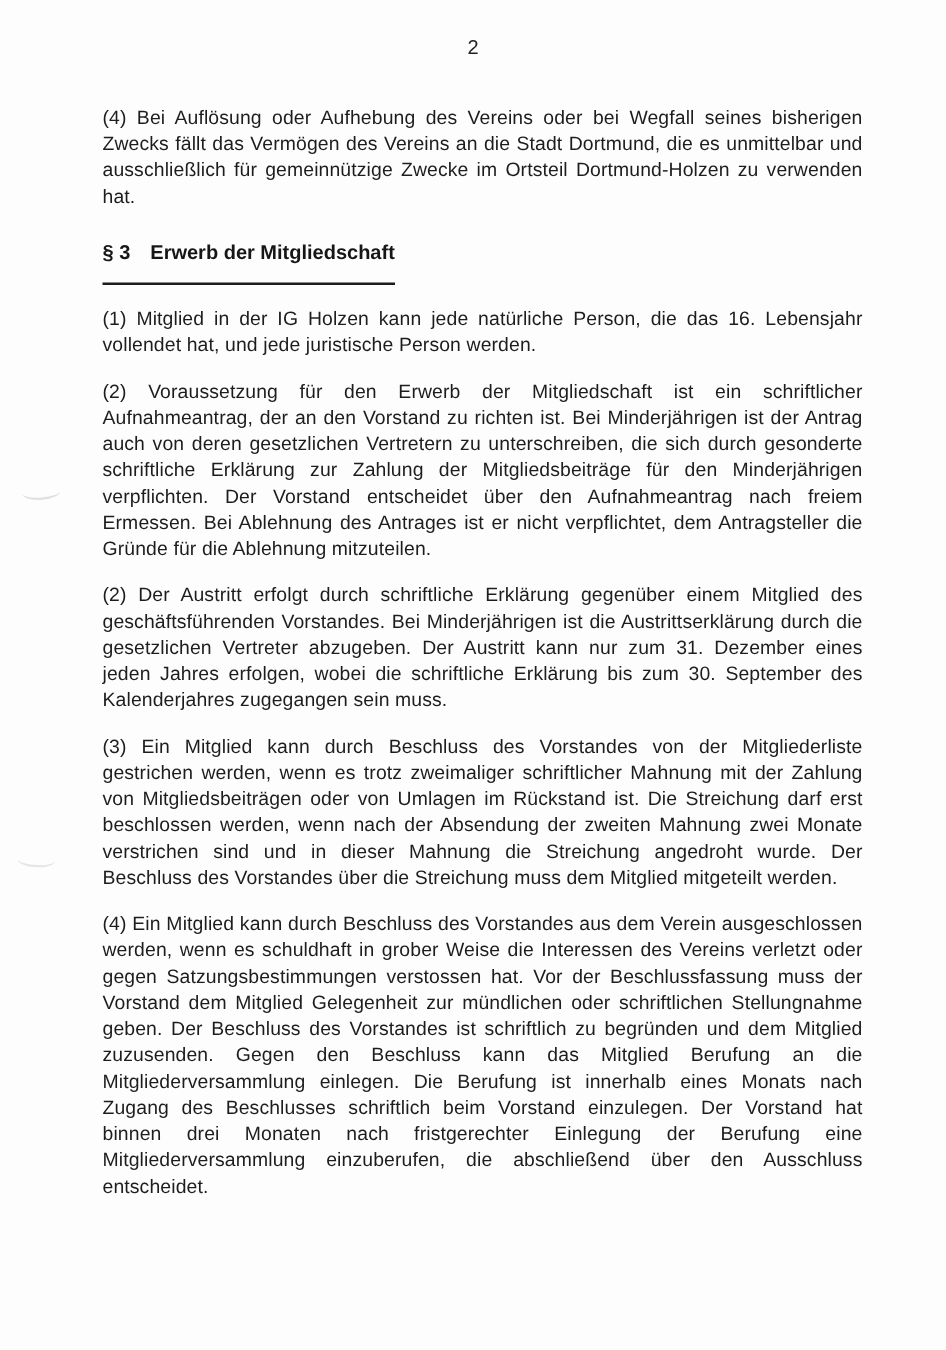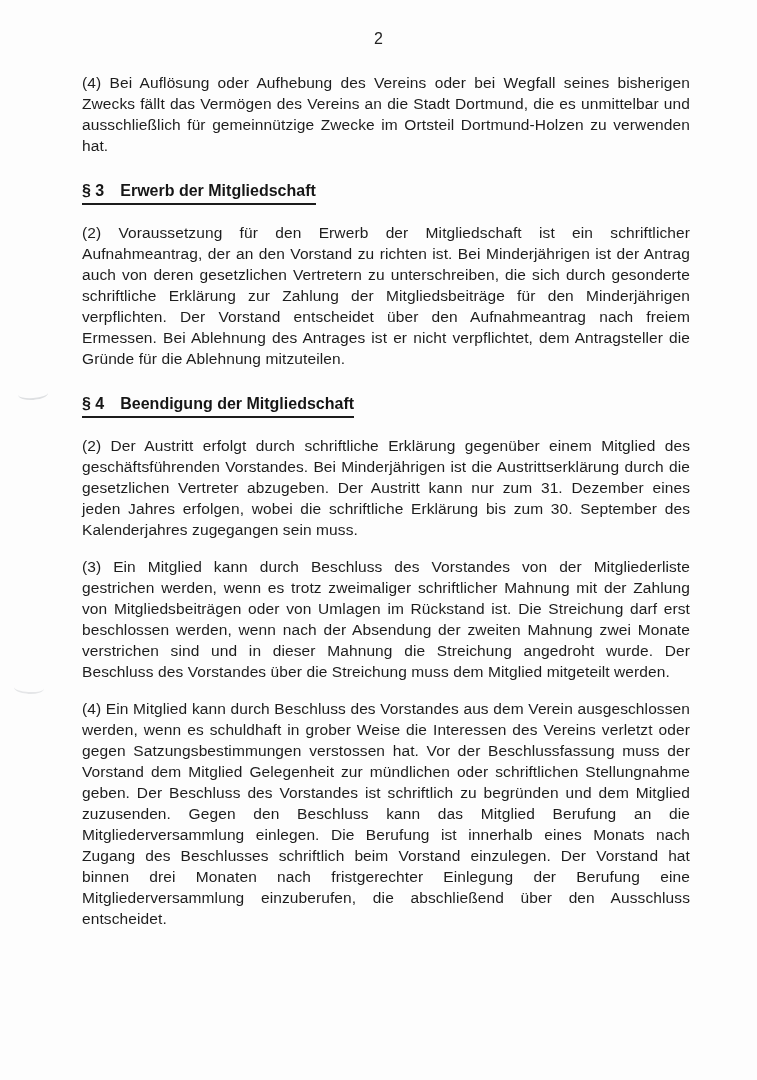--- a/index.html
+++ b/index.html
@@ -19,21 +19,21 @@
     box-sizing: border-box;
   }
   .page-number {
     padding-top: 30px;
     text-align: center;
     font-size: 16px;
     line-height: 18px;
     color: #222;
   }
   .doc-body {
-    margin-top: 24px;
+    margin-top: 36px;
     margin-left: 82px;
     width: 608px;
   }
   .doc-body p {
     margin: 0 0 16px 0;
     font-size: 15.5px;
     line-height: 21px;
     text-align: justify;
     color: #1d1d1d;
     letter-spacing: 0.1px;
@@ -41,21 +41,21 @@
   h2.section-heading {
     margin: 24px 0 17px 0;
     font-size: 16px;
     line-height: 22px;
     font-weight: bold;
     color: #161616;
   }
   .h-underline {
     display: inline-block;
     border-bottom: 2px solid #1c1c1c;
-    padding-bottom: 1px;
+    padding-bottom: 12px;
   }
   .h-num {
     margin-right: 16px;
   }
   
   .scan-artifact {
     position: absolute;
     width: 30px;
     height: 10px;
     border-bottom: 2px solid #b9bdc2;
@@ -79,28 +79,24 @@
   <main class="doc-body">
 
     <p>(4) Bei Auflösung oder Aufhebung des Vereins oder bei Wegfall seines bisherigen Zwecks fällt das Vermögen des Vereins an die Stadt Dortmund, die es unmittelbar und ausschließlich für gemeinnützige Zwecke im Ortsteil Dortmund-Holzen zu verwenden hat.</p>
 
     <h2 class="section-heading">
       <span class="h-underline">
         <span class="h-num">§ 3</span><span class="h-title">Erwerb der Mitgliedschaft</span>
       </span>
     </h2>
 
+    <p>(1) Mitglied in der IG Holzen kann jede natürliche Person, die das 16. Lebensjahr vollendet hat, und jede juristische Person werden.</p>
 
     <p>(2) Voraussetzung für den Erwerb der Mitgliedschaft ist ein schriftlicher Aufnahmeantrag, der an den Vorstand zu richten ist. Bei Minderjährigen ist der Antrag auch von deren gesetzlichen Vertretern zu unterschreiben, die sich durch gesonderte schriftliche Erklärung zur Zahlung der Mitgliedsbeiträge für den Minderjährigen verpflichten. Der Vorstand entscheidet über den Aufnahmeantrag nach freiem Ermessen. Bei Ablehnung des Antrages ist er nicht verpflichtet, dem Antragsteller die Gründe für die Ablehnung mitzuteilen.</p>
 
-    <h2 class="section-heading">
-      <span class="h-underline">
-        <span class="h-num">§ 4</span><span class="h-title">Beendigung der Mitgliedschaft</span>
-      </span>
-    </h2>
 
 
     <p>(2) Der Austritt erfolgt durch schriftliche Erklärung gegenüber einem Mitglied des geschäftsführenden Vorstandes. Bei Minderjährigen ist die Austrittserklärung durch die gesetzlichen Vertreter abzugeben. Der Austritt kann nur zum 31. Dezember eines jeden Jahres erfolgen, wobei die schriftliche Erklärung bis zum 30. September des Kalenderjahres zugegangen sein muss.</p>
 
     <p>(3) Ein Mitglied kann durch Beschluss des Vorstandes von der Mitgliederliste gestrichen werden, wenn es trotz zweimaliger schriftlicher Mahnung mit der Zahlung von Mitgliedsbeiträgen oder von Umlagen im Rückstand ist. Die Streichung darf erst beschlossen werden, wenn nach der Absendung der zweiten Mahnung zwei Monate verstrichen sind und in dieser Mahnung die Streichung angedroht wurde. Der Beschluss des Vorstandes über die Streichung muss dem Mitglied mitgeteilt werden.</p>
 
     <p>(4) Ein Mitglied kann durch Beschluss des Vorstandes aus dem Verein ausgeschlossen werden, wenn es schuldhaft in grober Weise die Interessen des Vereins verletzt oder gegen Satzungsbestimmungen verstossen hat. Vor der Beschlussfassung muss der Vorstand dem Mitglied Gelegenheit zur mündlichen oder schriftlichen Stellungnahme geben. Der Beschluss des Vorstandes ist schriftlich zu begründen und dem Mitglied zuzusenden. Gegen den Beschluss kann das Mitglied Berufung an die Mitgliederversammlung einlegen. Die Berufung ist innerhalb eines Monats nach Zugang des Beschlusses schriftlich beim Vorstand einzulegen. Der Vorstand hat binnen drei Monaten nach fristgerechter Einlegung der Berufung eine Mitgliederversammlung einzuberufen, die abschließend über den Ausschluss entscheidet.</p>
 
   </main>
 </div>

